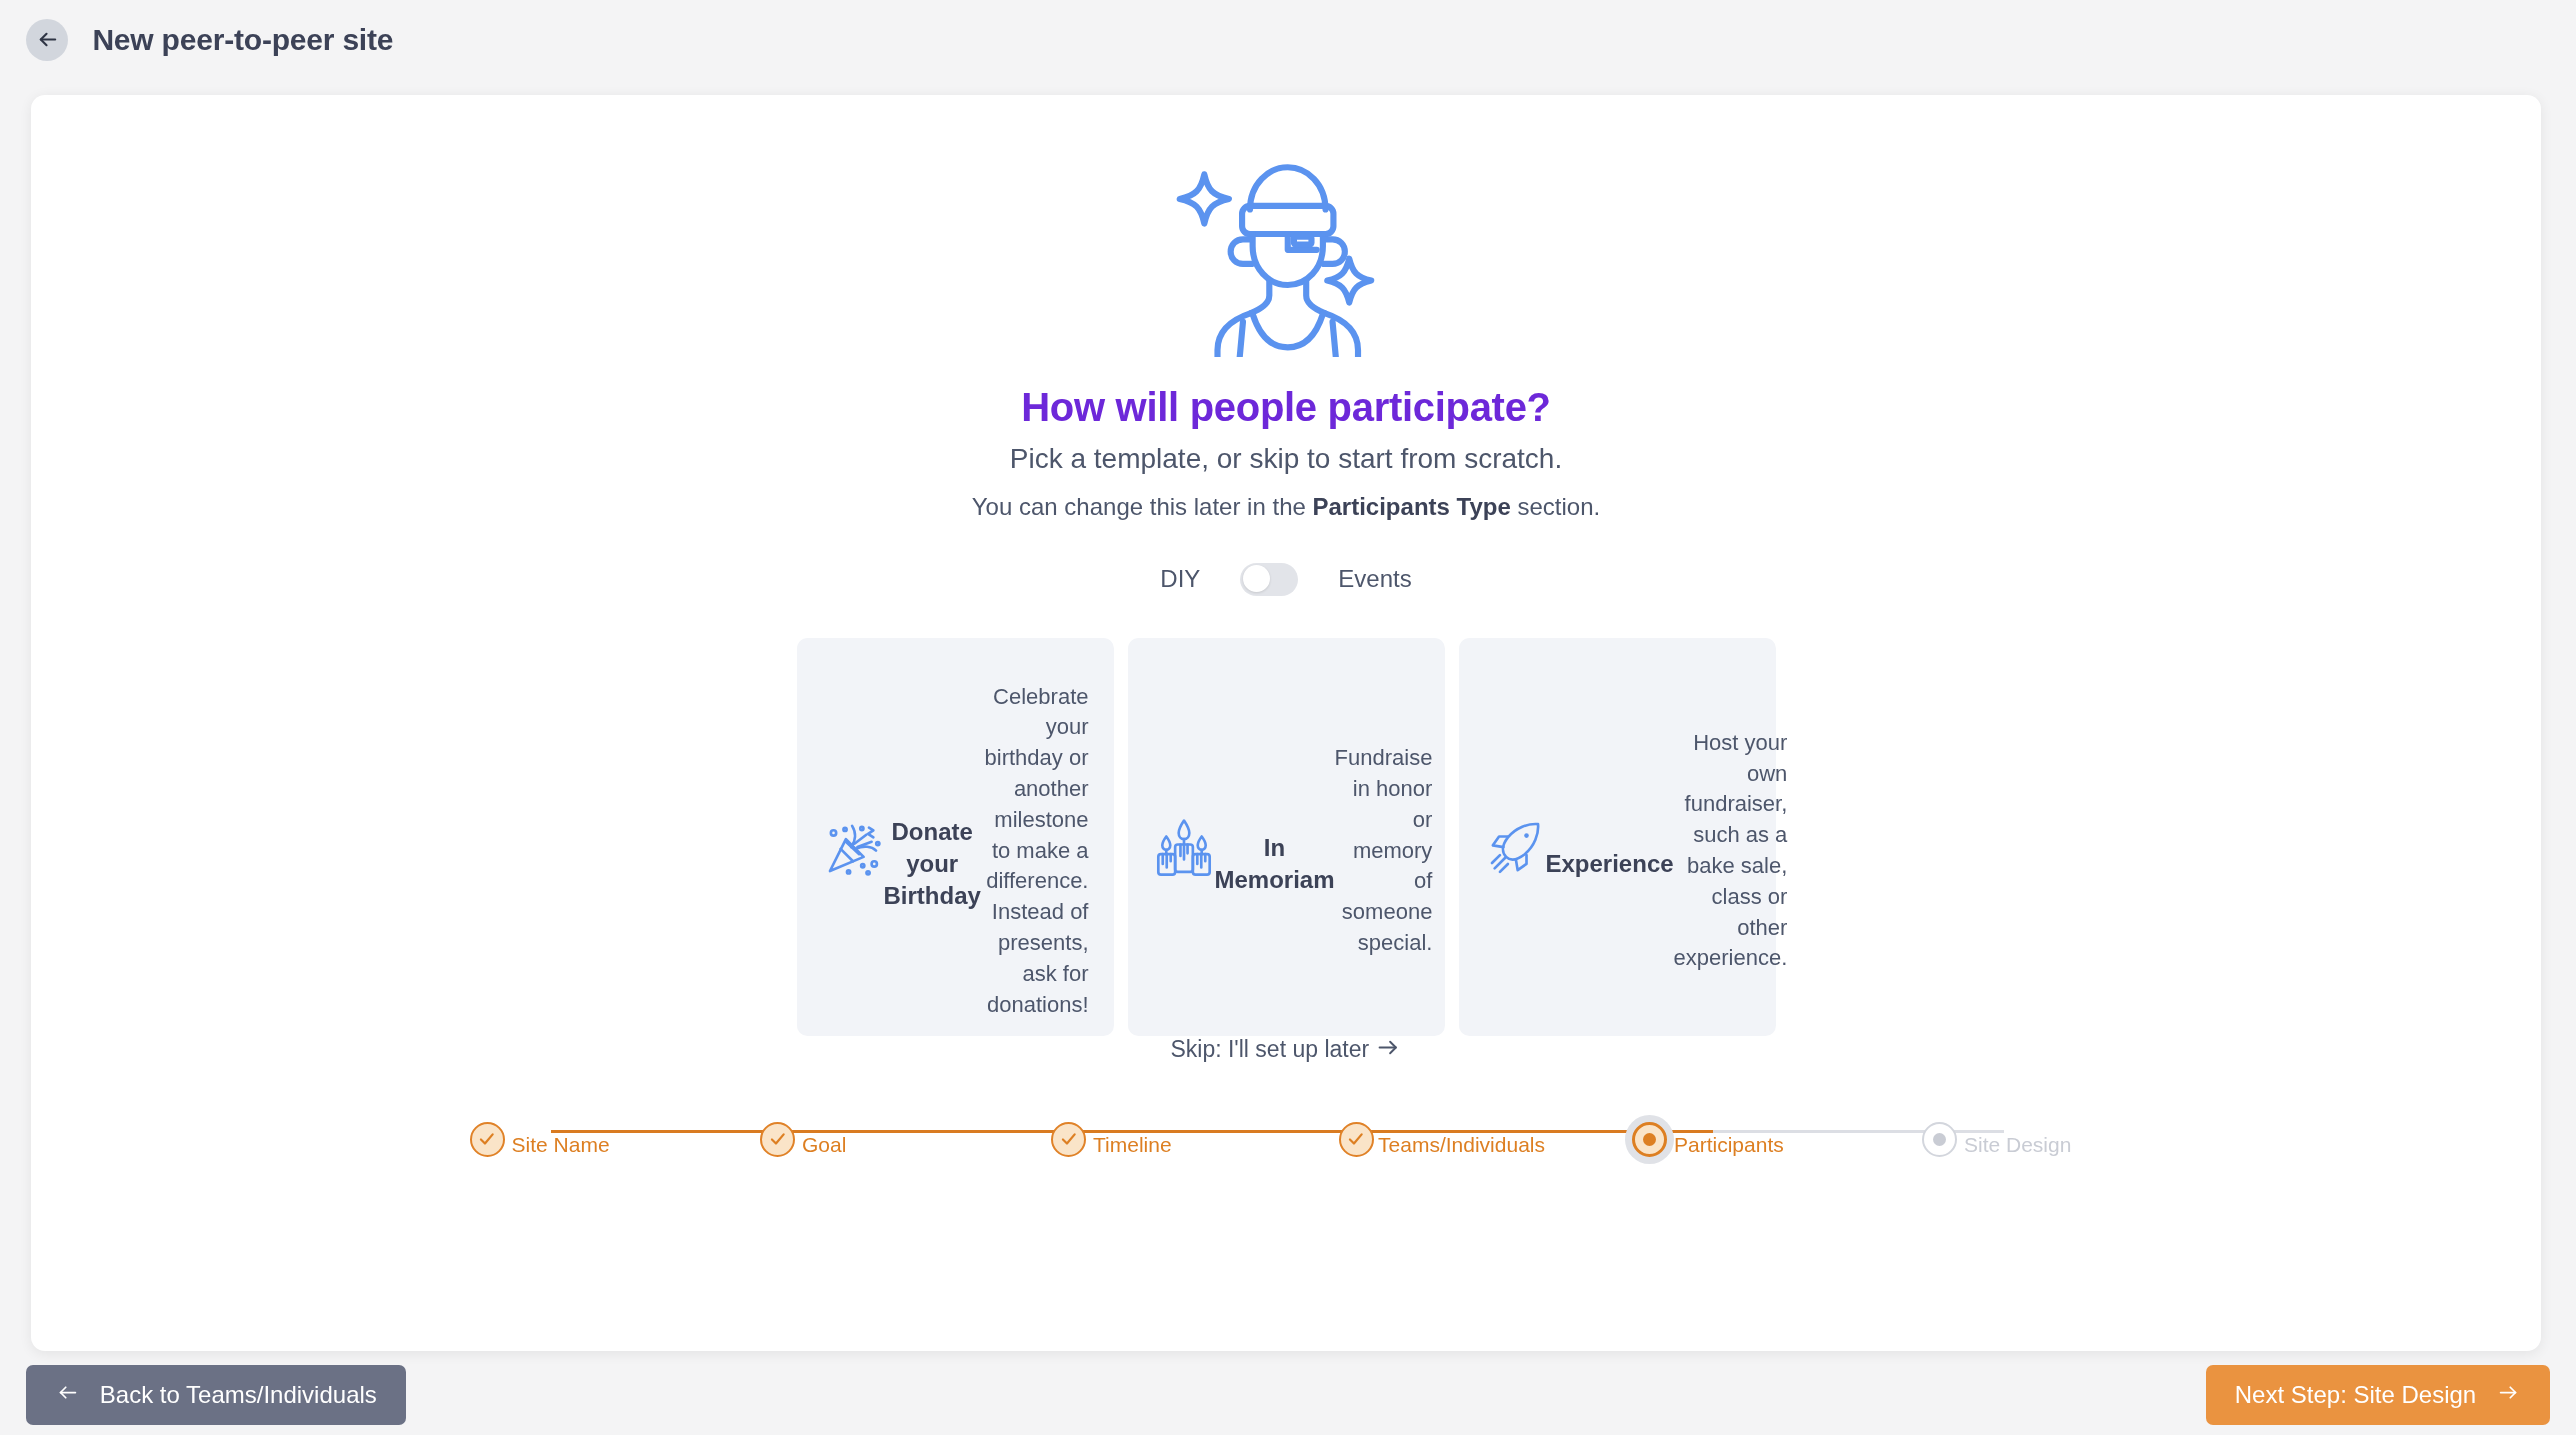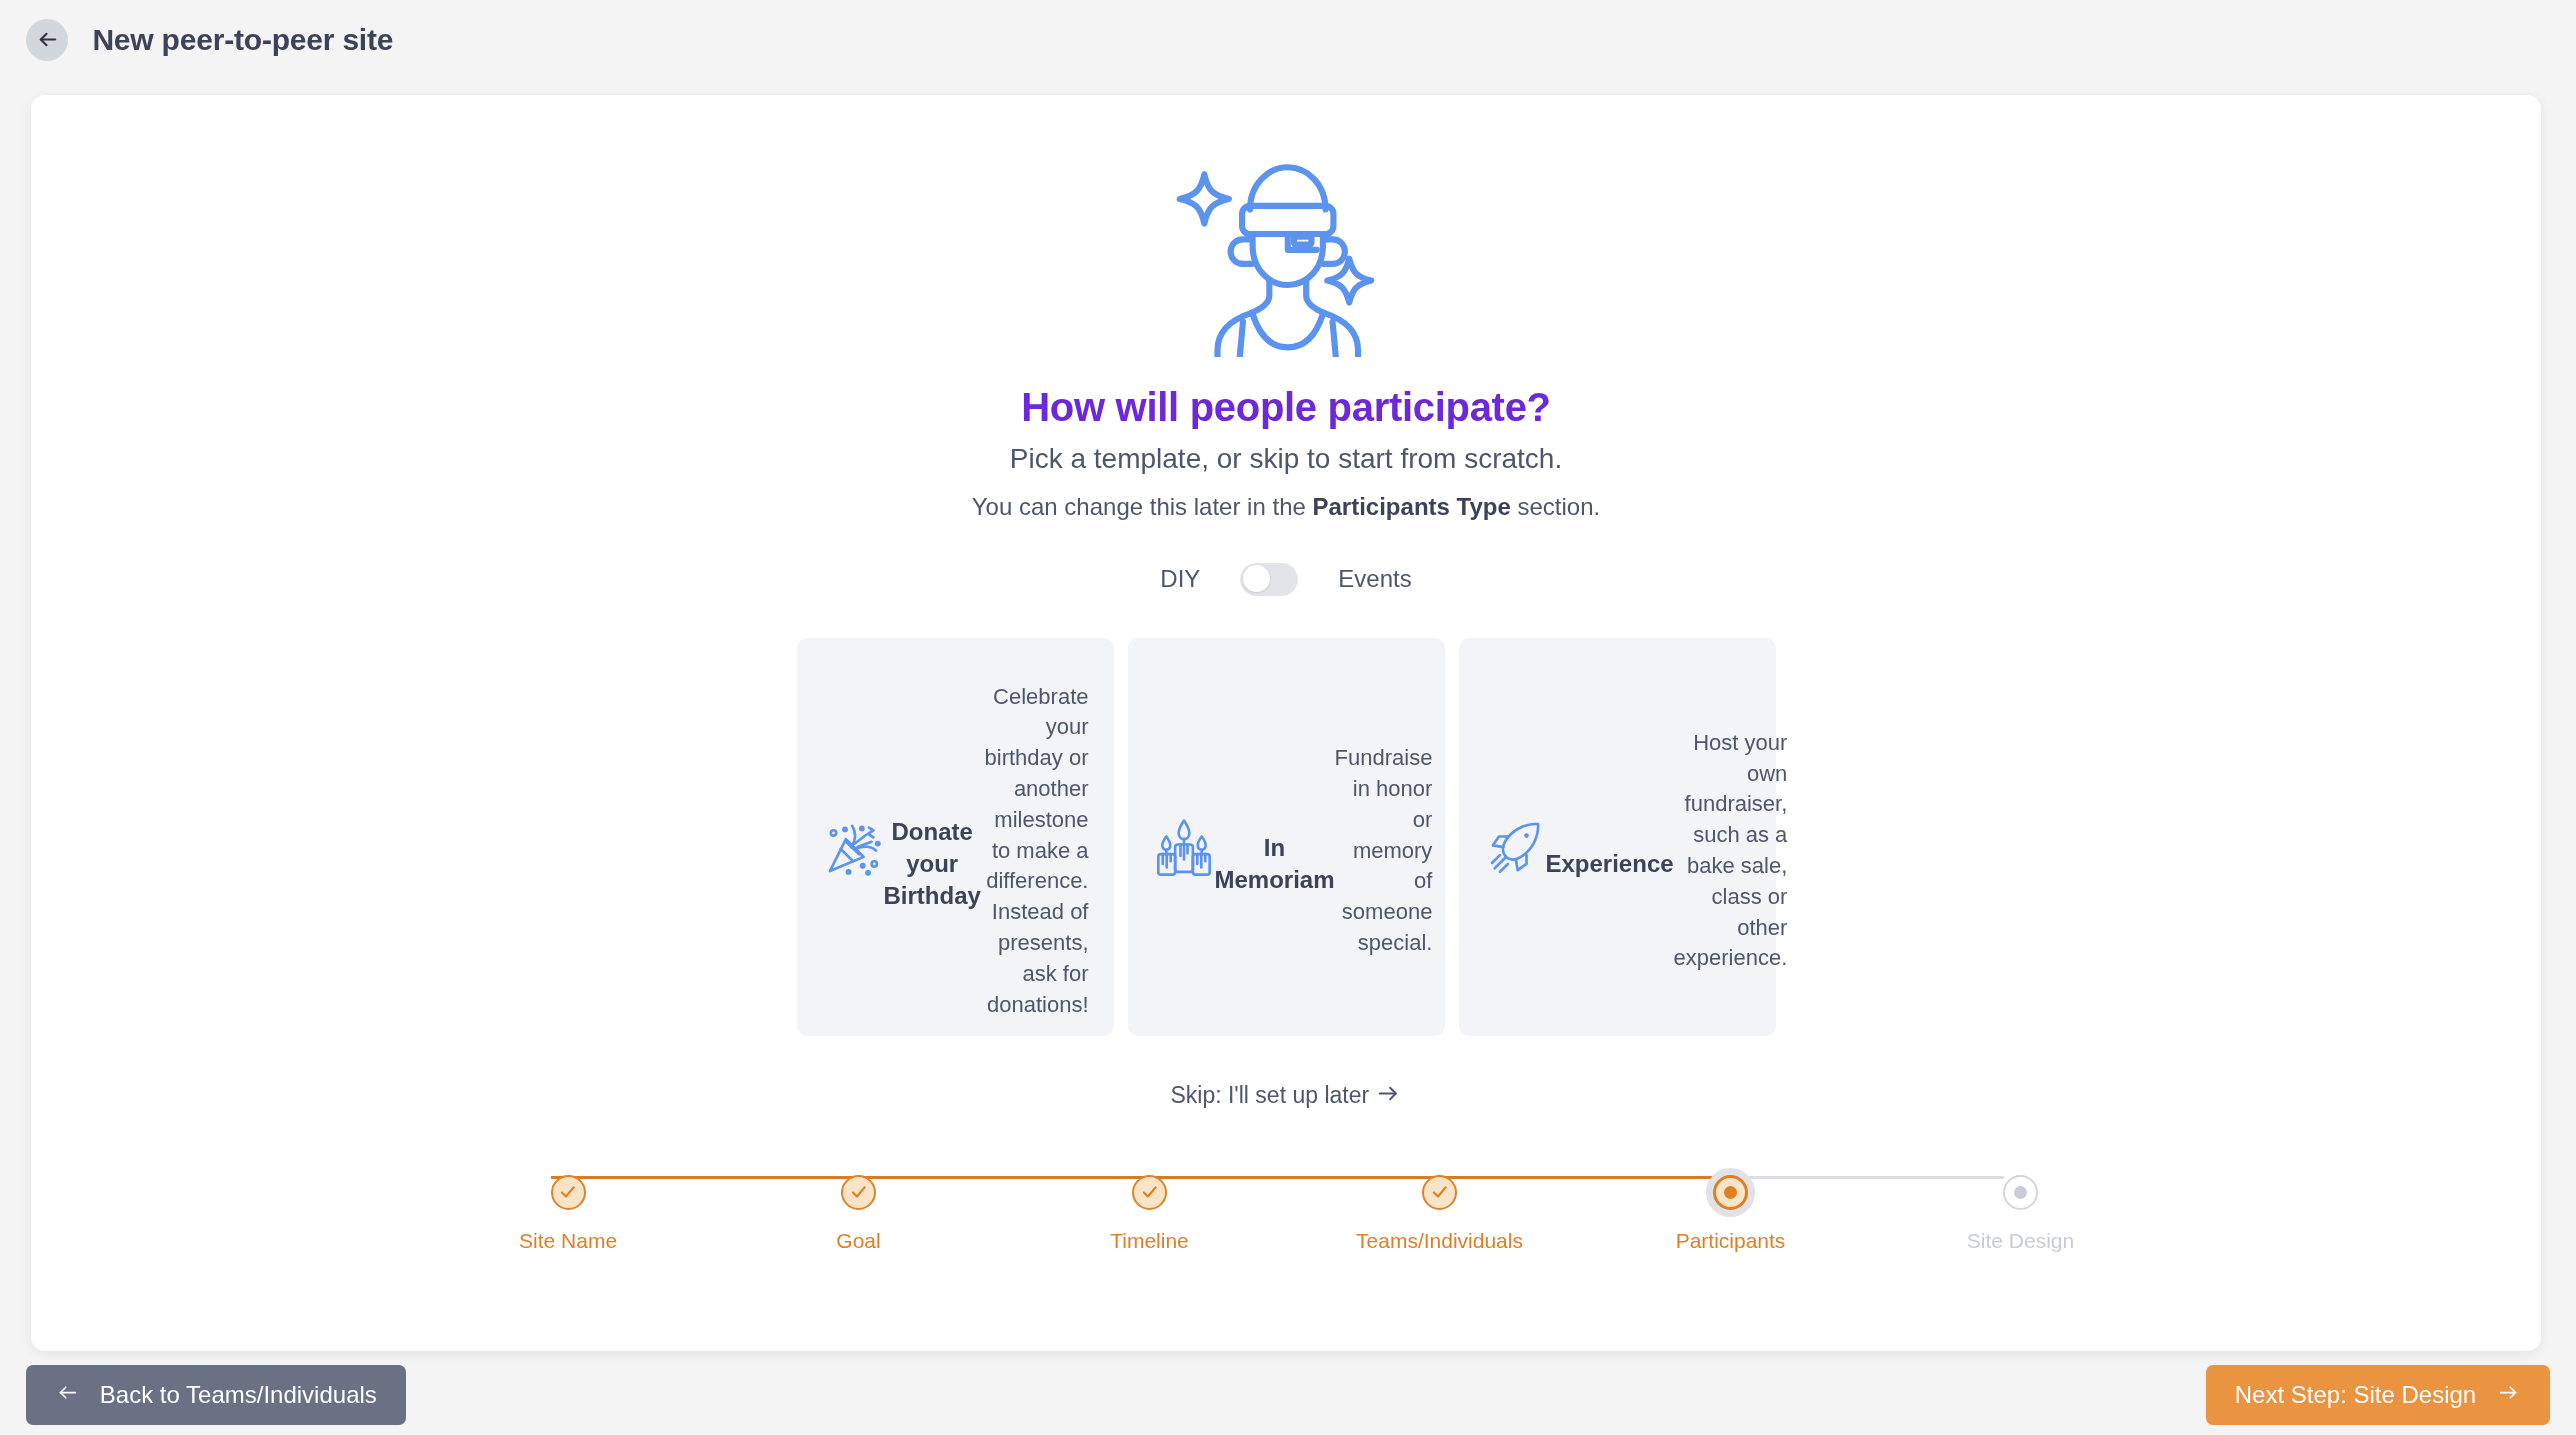--- a/index.html
+++ b/index.html
@@ -151,45 +151,43 @@
   .tpl-desc {
     margin-top: 5.3px;
     font-size: 22px;
     color: #4d566b;
     text-align: right;
     line-height: 1.4;
   }
 
   
   .skip-link {
-    margin-top: 46px;
     display: flex;
     align-items: center;
     gap: 6px;
     cursor: pointer;
   }
   .skip-text {
     font-size: 23px;
     color: #4d566b;
   }
 
   
   .stepper {
     margin-top: 44px;
     position: relative;
     width: 1470px;
     height: 97px;
   }
   .step {
     position: absolute;
-    top: 15px;
+    top: 8px;
     width: 211px;
     margin-left: -106px;
     display: flex;
-    flex-direction: column;
     align-items: center;
     cursor: pointer;
     z-index: 2;
   }
   .step-dot-wrap {
     width: 49px; height: 49px;
     display: flex; align-items: center; justify-content: center;
   }
   .step-circle {
     width: 35px; height: 35px;

